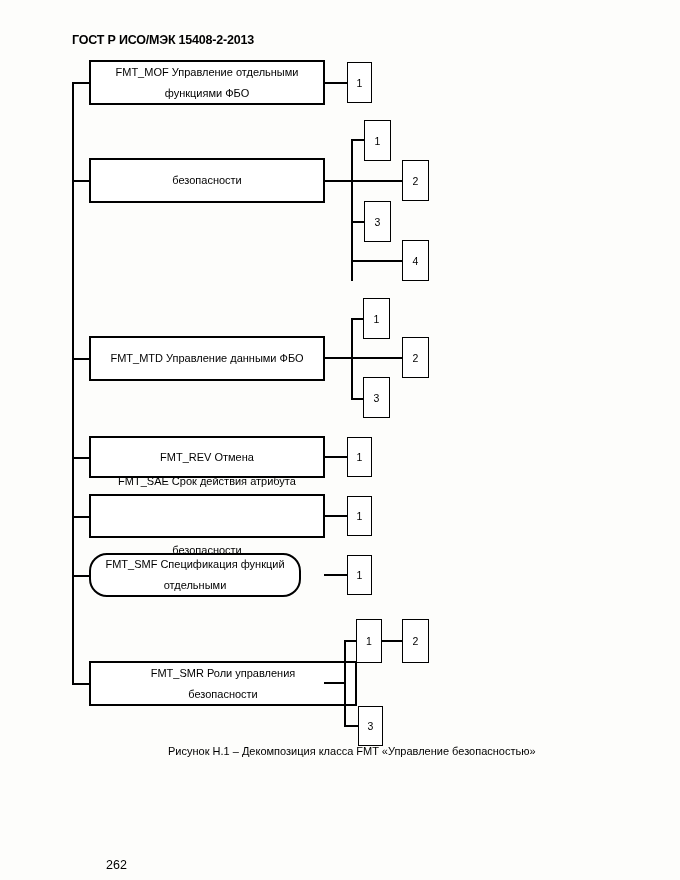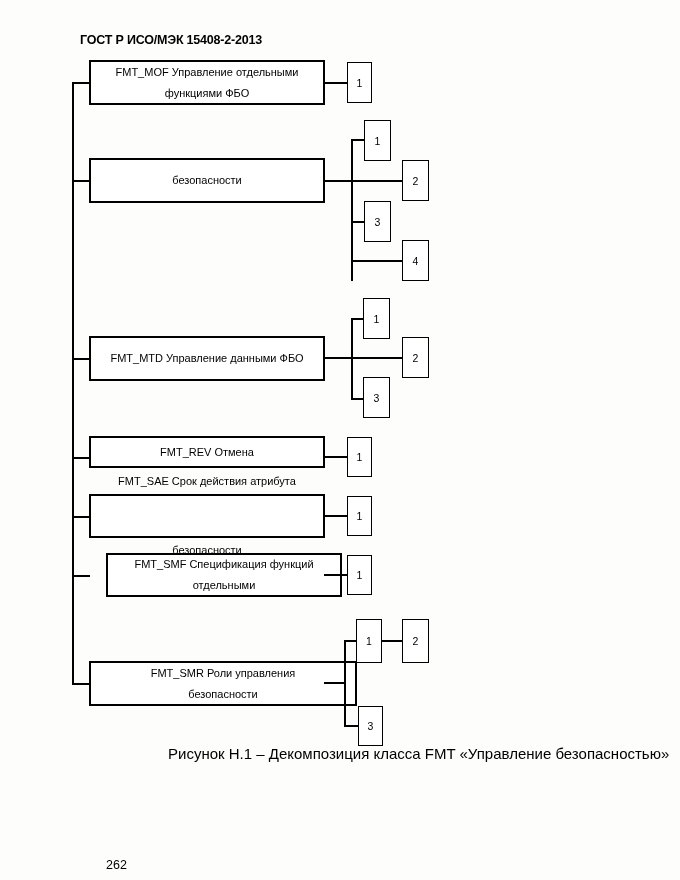--- a/index.html
+++ b/index.html
@@ -24,35 +24,34 @@
   }
   .doc-title {
     position: absolute;
     left: 72px;
     top: 33px;
     font-size: 12.5px;
     font-weight: bold;
     letter-spacing: -0.2px;
     color: #000;
     white-space: nowrap;
-    margin-left: 8px;
   }
   .page-number {
     position: absolute;
     left: 74px;
     top: 858px;
     font-size: 12.5px;
     color: #000;
     margin-left: 32px;
   }
   .figure-caption {
     position: absolute;
     left: 168px;
     top: 745px;
-    font-size: 15px;
+    font-size: 11px;
     color: #000;
     white-space: nowrap;
   }
 
   
   .diagram {
     position: absolute;
     left: 0; top: 0;
     width: 680px;
     height: 880px;
@@ -155,40 +154,40 @@
       <span class="line">1</span>
     </div>
     <div class="node comp-node" style="left:402px; top:337px; width:27px; height:41px;">
       <span class="line">2</span>
     </div>
     <div class="node comp-node" style="left:363px; top:377px; width:27px; height:41px;">
       <span class="line">3</span>
     </div>
 
     <div class="edge edge-h" style="left:72px; top:457px; width:18px;"></div>
-    <div class="node family-node" style="left:89px; top:436px; width:236px; height:32px;">
+    <div class="node family-node" style="left:89px; top:436px; width:236px; height:42px;">
       <div class="line">FMT_REV Отмена</div>
     </div>
     <div class="edge edge-thick-h" style="left:324px; top:456px; width:25px;"></div>
     <div class="node comp-node" style="left:347px; top:437px; width:25px; height:40px;">
       <span class="line">1</span>
     </div>
 
     <div class="edge edge-h" style="left:72px; top:516px; width:18px;"></div>
     <div class="node family-node" style="left:89px; top:494px; width:236px; height:44px;gap:48px;">
       <div class="line">FMT_SAE Срок действия атрибута</div>
       <div class="line">безопасности</div>
     </div>
     <div class="edge edge-thick-h" style="left:324px; top:515px; width:25px;"></div>
     <div class="node comp-node" style="left:347px; top:496px; width:25px; height:40px;">
       <span class="line">1</span>
     </div>
 
     <div class="edge edge-h" style="left:72px; top:575px; width:18px;"></div>
-    <div class="node family-node" style="left:106px; top:553px; width:236px; height:44px;">
+    <div class="node family-node" style="left:89px; top:553px; width:212px; height:44px;border-radius:18px;">
       <div class="line">FMT_SMF Спецификация функций</div>
       <div class="line">отдельными</div>
     </div>
     <div class="edge edge-thick-h" style="left:324px; top:574px; width:25px;"></div>
     <div class="node comp-node" style="left:347px; top:555px; width:25px; height:40px;">
       <span class="line">1</span>
     </div>
 
     <div class="edge edge-thick-h" style="left:72px; top:683px; width:18px;"></div>
     <div class="node family-node" style="left:89px; top:661px; width:268px; height:45px;">

